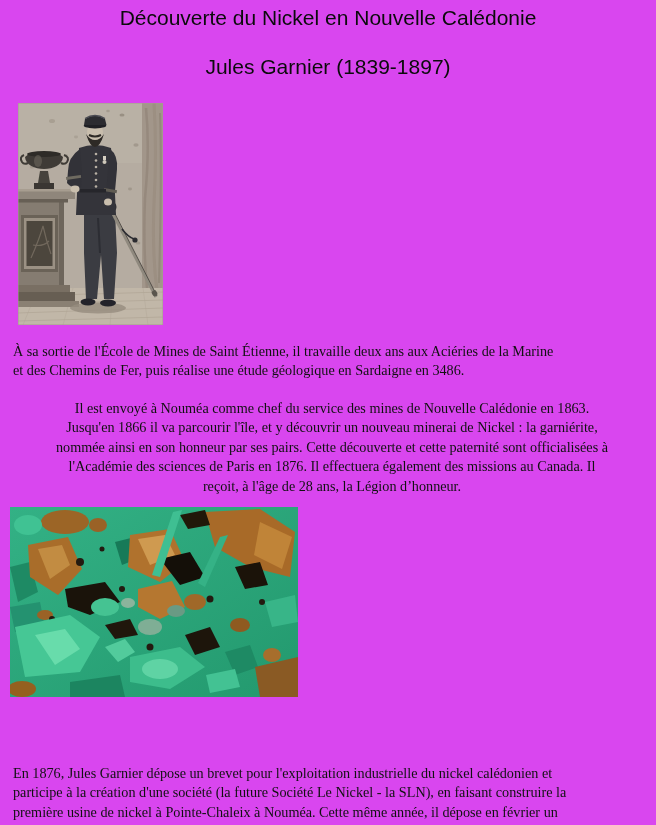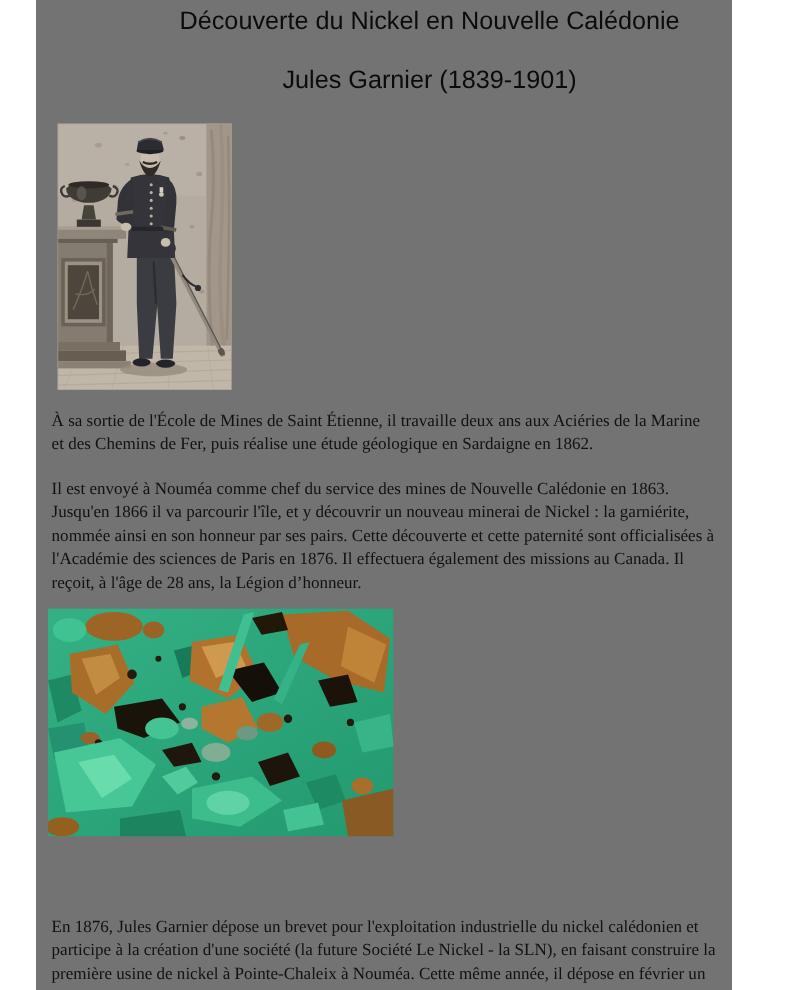--- a/index.html
+++ b/index.html
@@ -2,21 +2,21 @@
 <html><head>
 <meta charset="utf-8">
 <style>
   html, body { margin:0; padding:0; }
   body {
     width:656px; height:825px;
     background:#ffffff; color:#000000;
     font-family:"Liberation Serif", serif;
     overflow:hidden;
   }
-  .page { position:relative; width:580px; height:825px; background:#737373;margin-left:30px; }
+  .page { position:relative; width:656px; height:825px; background:#d946ef; }
 
   .title, .subtitle {
     position:absolute; left:0; width:656px;
     text-align:center;
     font-family:"Liberation Sans", sans-serif;
     font-weight:400;
     font-size:21px; line-height:26px;
     color:#0b0b0b;
     margin:0;
   }
@@ -24,35 +24,35 @@
   .subtitle { top:54px; }
 
   .body-text {
     position:absolute; left:13px; width:638px;
     margin:0;
     font-size:14.2px; line-height:19.4px;
     color:#111111;
     white-space:pre-line;
   }
   .p-education { top:342px; }
-  .p-noumea    { top:399px; }
+  .p-noumea    { top:399px;text-align:center; }
   .p-brevet    { top:764px; }
 
   .photo { position:absolute; display:block; }
   .photo svg { display:block; width:100%; height:100%; }
   .portrait { left:18px; top:103px; width:145px; height:222px; }
   .mineral  { left:10px; top:507px; width:288px; height:190px; }
 </style>
 </head>
 <body>
 
 <div class="page">
 
   <h1 class="title">Découverte du Nickel en Nouvelle Calédonie</h1>
-  <h2 class="subtitle">Jules Garnier (1839-1901)</h2>
+  <h2 class="subtitle">Jules Garnier (1839-1897)</h2>
 
   <div class="photo portrait">
     <svg viewBox="0 0 145 222" preserveAspectRatio="none">
 
       <rect x="0" y="0" width="145" height="222" fill="#b5aca1"></rect>
       <rect x="0" y="0" width="145" height="60" fill="#bdb4a8" opacity="0.6"></rect>
 
       <rect x="124" y="0" width="21" height="192" fill="#a2968a"></rect>
       <path d="M128,5 q4,40 -1,90 q-2,50 2,90" stroke="#8d8174" stroke-width="2.5" fill="none" opacity="0.6"></path>
       <path d="M136,0 q3,50 0,100 q-2,50 3,88" stroke="#958879" stroke-width="3" fill="none" opacity="0.5"></path>
@@ -139,21 +139,21 @@
 
       <path d="M67,16 q10,-7 20,0 l1.5,6 L66,22 Z" fill="#2b2b30"></path>
       <path d="M67,15.5 q10,-6 20,0" stroke="#4a4a52" stroke-width="1.4" fill="none"></path>
       <path d="M66,22 l22,0 q2,2.5 -11,3.5 q-13,-1 -11,-3.5 Z" fill="#1f1f24"></path>
 
       <rect x="0" y="0" width="145" height="222" fill="none" stroke="#a59c90" stroke-width="1"></rect>
     </svg>
   </div>
 
   <p class="body-text p-education">À sa sortie de l'École de Mines de Saint Étienne, il travaille deux ans aux Aciéries de la Marine
-et des Chemins de Fer, puis réalise une étude géologique en Sardaigne en 1862.</p>
+et des Chemins de Fer, puis réalise une étude géologique en Sardaigne en 3486.</p>
 
   <p class="body-text p-noumea">Il est envoyé à Nouméa comme chef du service des mines de Nouvelle Calédonie en 1863.
 Jusqu'en 1866 il va parcourir l'île, et y découvrir un nouveau minerai de Nickel : la garniérite,
 nommée ainsi en son honneur par ses pairs. Cette découverte et cette paternité sont officialisées à
 l'Académie des sciences de Paris en 1876. Il effectuera également des missions au Canada. Il
 reçoit, à l'âge de 28 ans, la Légion d’honneur.</p>
 
   <div class="photo mineral">
     <svg viewBox="0 0 288 190" preserveAspectRatio="none">
       <defs>

